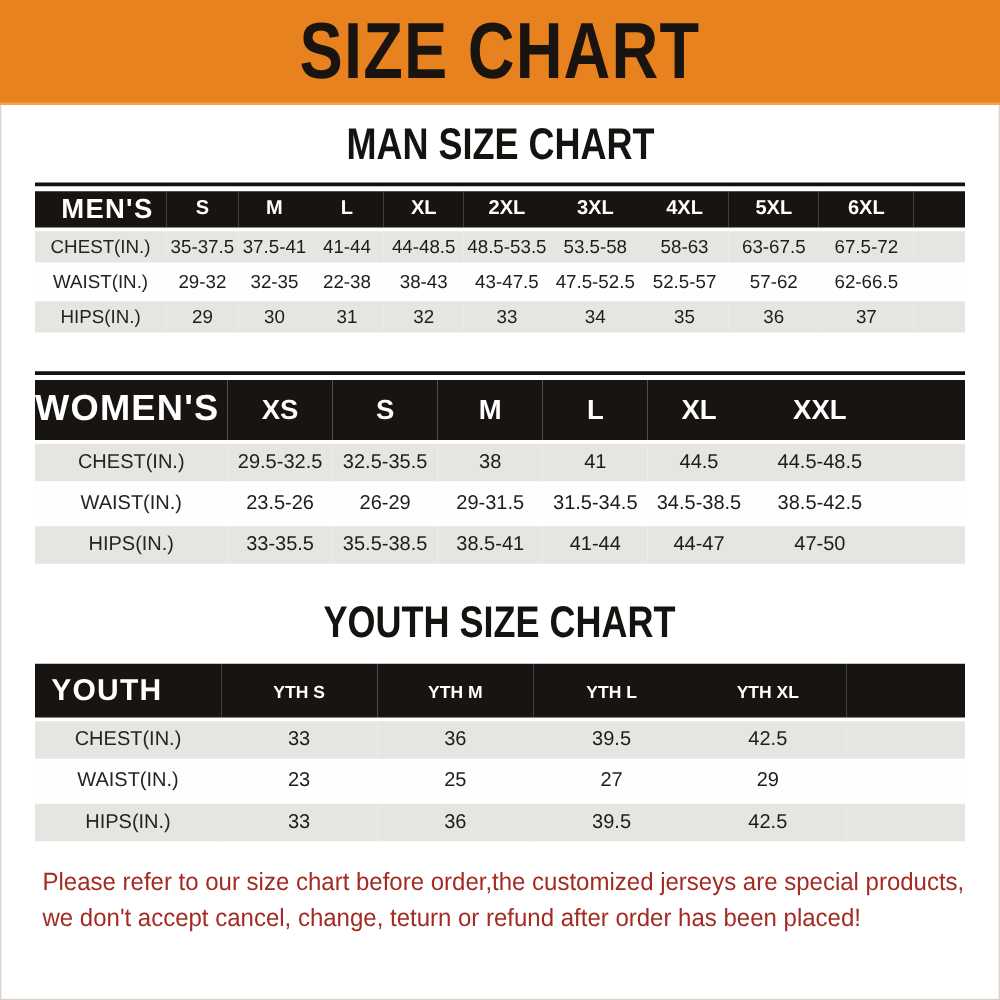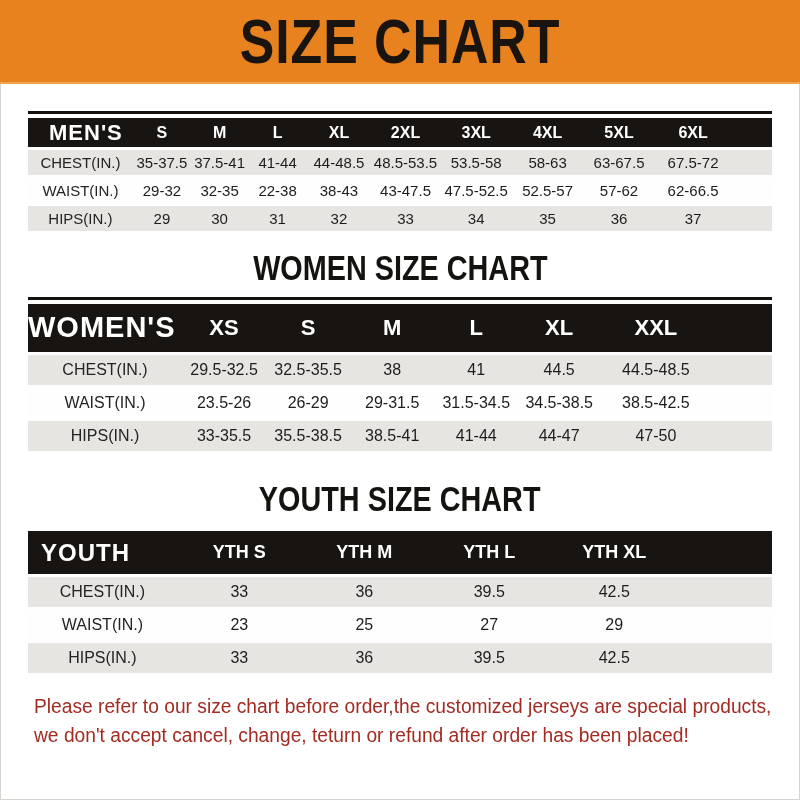--- a/index.html
+++ b/index.html
@@ -40,21 +40,21 @@
   .sec-youth table.size-table{margin-top:12px;}
   thead th{
     background:var(--header-bg); color:var(--header-text);
     font-weight:700; text-align:center; border:0;
   }
   thead th.lbl{text-align:left; padding-left:21px;}
   .t-men thead th{height:29px; font-size:16px;}
   .t-men thead th.lbl{font-size:22px; letter-spacing:1px;}
   .t-women thead th{height:48px; font-size:22px;}
   .t-women thead th.lbl{font-size:29px; letter-spacing:1px; padding-left:0;}
-  .t-youth thead th{height:43px; font-size:18px;}
+  .t-youth thead th{height:43px; font-size:14px;}
   .t-youth thead th.lbl{font-size:24px; letter-spacing:1px; padding-left:13px;margin-top:28px;}
   tbody td{
     text-align:center; color:#1d1d1d; background:#fefefe;
   }
   .t-men tbody td{height:25px; font-size:15px;}
   .t-women tbody td{height:30px; font-size:16px;}
   .t-youth tbody td{height:30px; font-size:16px;}
   tbody tr:nth-child(odd) td{background:var(--row-alt-bg);}
   tbody td.lbl{color:#242424;}
   
@@ -79,20 +79,21 @@
   }
 </style>
 </head>
 <body>
 
 <header class="banner">
   <h1><span class="squeezeY">SIZE CHART</span></h1>
 </header>
 
 <section class="sec-men">
+  <h2><span class="squeezeY">MAN SIZE CHART</span></h2>
   <div class="top-rule"></div>
   <table class="size-table t-men">
     <colgroup>
         <col>
         <col>
         <col>
         <col>
         <col>
         <col>
         <col>
@@ -154,21 +155,20 @@
           <td>35</td>
           <td>36</td>
           <td>37</td>
           <td></td>
         </tr>
       </tbody>
     </table>
 </section>
 
 <section class="sec-women">
-  <h2><span class="squeezeY">WOMEN SIZE CHART</span></h2>
   <div class="top-rule"></div>
   <table class="size-table t-women">
     <colgroup>
         <col>
         <col>
         <col>
         <col>
         <col>
         <col>
         <col>

